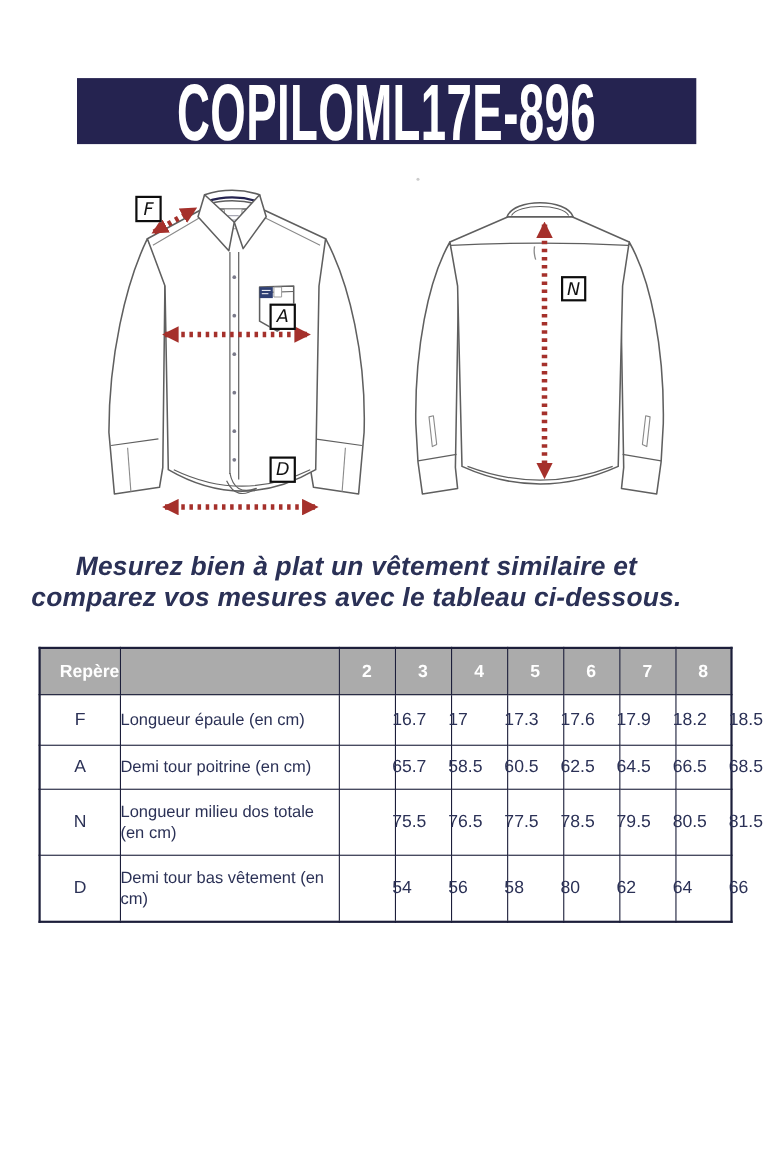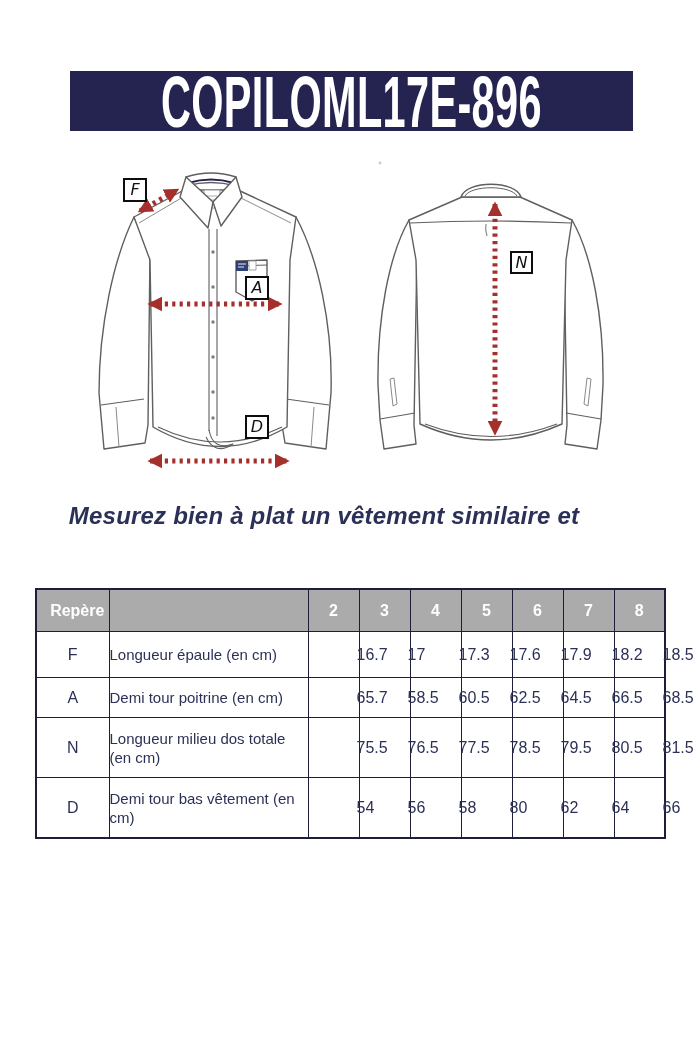--- a/index.html
+++ b/index.html
@@ -36,21 +36,21 @@
     position:absolute;left:35px;top:588px;
     border-collapse:collapse;table-layout:fixed;width:631px;
     color:#2b3156;
   }
   .size-table td,.size-table th{
     border:1px solid #1c1e3a;padding:0;vertical-align:middle;
     font-weight:400;font-size:16px;
   }
   .size-table{border:2px solid #1c1e3a;}
   .size-table .hdr{background:#ababab;color:#ffffff;font-weight:700;height:41px;}
-  .size-table .hdr-first{text-align:center;padding-left:9px;font-size:16px;}
+  .size-table .hdr-first{text-align:right;padding-left:9px;font-size:16px;}
   .size-table .hdr-size{text-align:center;}
   .size-table .code{text-align:center;}
   .size-table .lbl{text-align:left;padding-left:0;padding-right:8px;font-size:15px;line-height:19px;}
   .size-table .val{text-align:center;padding-left:48px;}
   .row-f td{height:45px;}
   .row-a td{height:39px;}
   .row-n td{height:59px;}
   .row-d td{height:59px;}
 </style>
 </head>
@@ -141,20 +141,21 @@
   </div>
 <div class="mlabel" style="left:245px;top:415px;">
     <span>D</span>
   </div>
 <div class="mlabel" style="left:510px;top:251px;width:23px;height:23px;">
     <span>N</span>
   </div>
 
 <div class="instruction">
   <div>Mesurez bien à plat un vêtement similaire et</div>
+  <div>comparez vos mesures avec le tableau ci-dessous.</div>
 </div>
 
 <table class="size-table">
   <colgroup>
     <col style="width:73px">
       <col style="width:199px">
     <col style="width:51px">
       <col style="width:51px">
       <col style="width:51px">
     <col style="width:51px">

